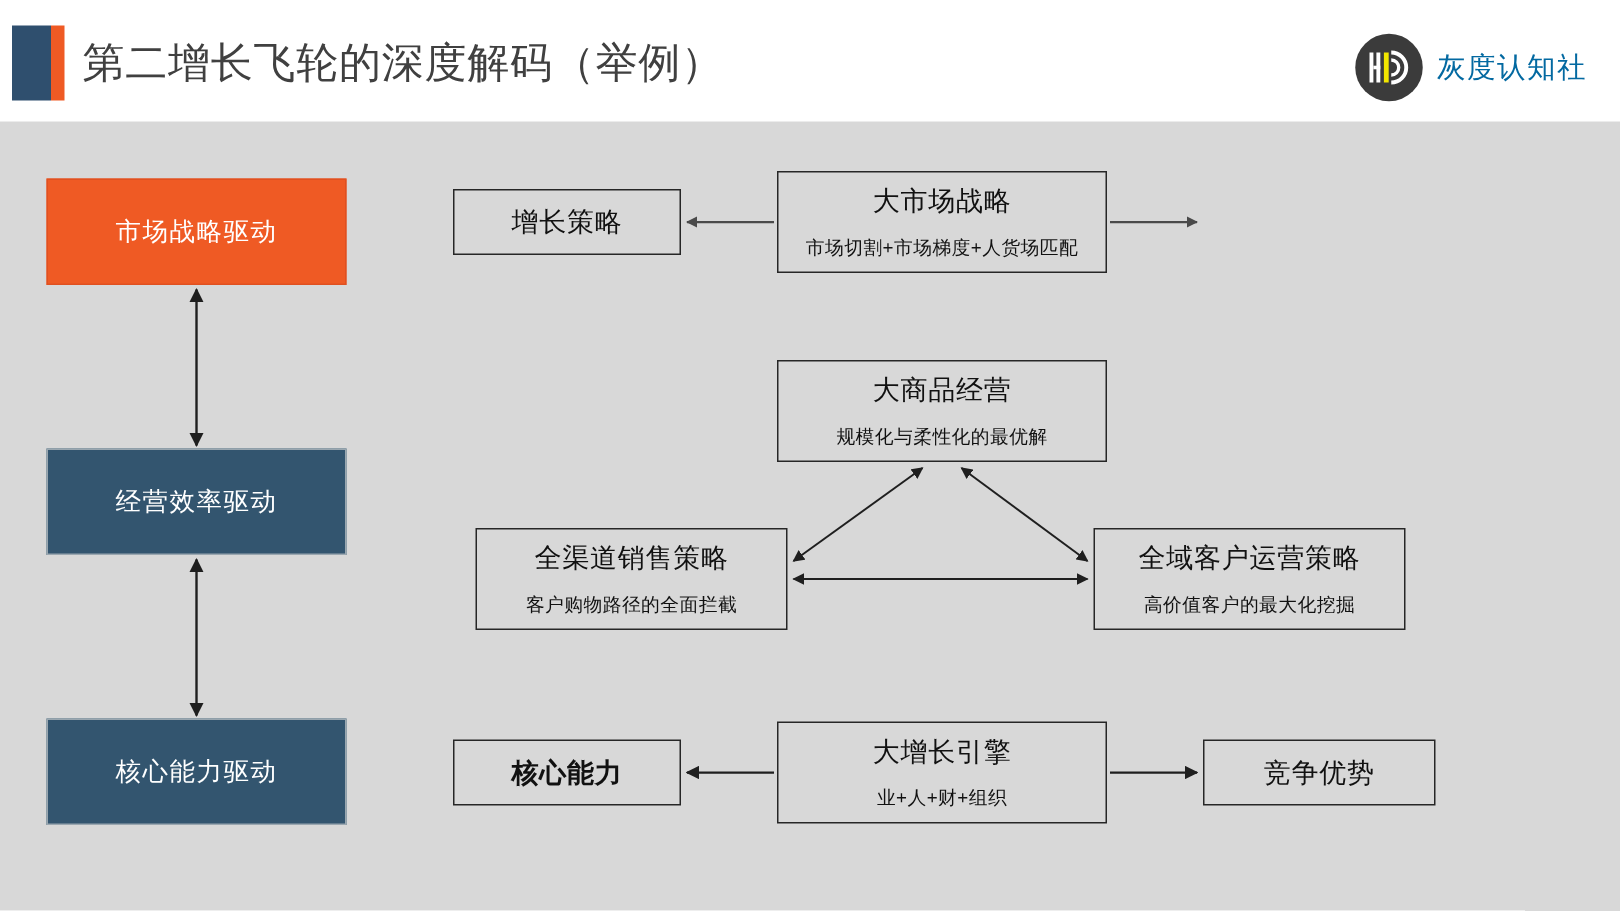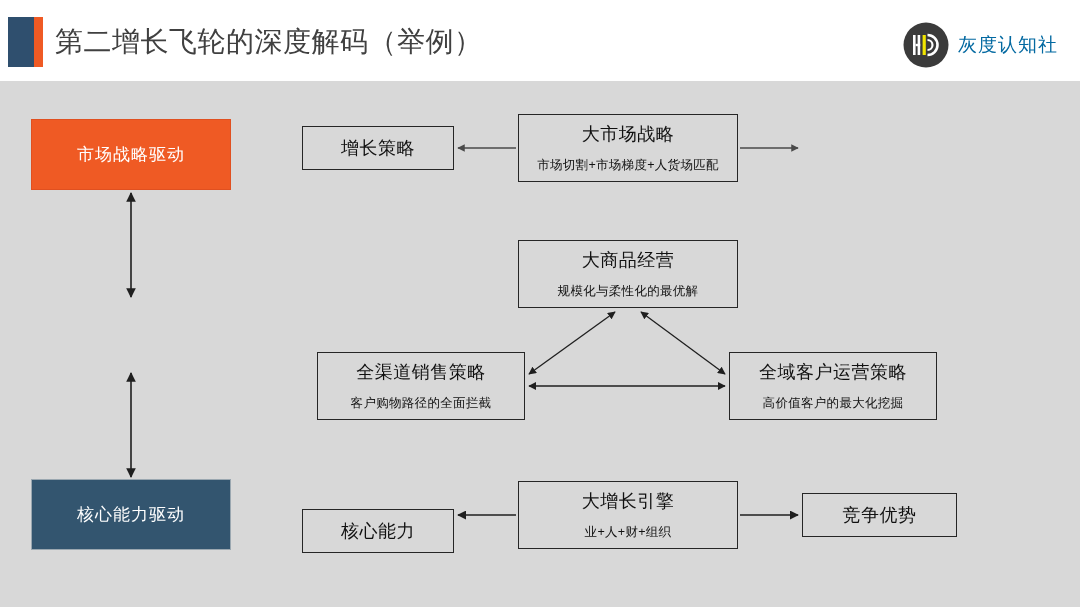--- a/index.html
+++ b/index.html
@@ -110,21 +110,21 @@
 
   
   .b-growth     { left: 302px; top: 126px; width: 152px; height: 44px; }
   .b-bigmarket  { left: 518px; top: 114px; width: 220px; height: 68px; }
   .b-compete    { left: 802px; top: 126px; width: 155px; height: 44px; }
 
   .b-bigproduct { left: 518px; top: 240px; width: 220px; height: 68px; }
   .b-omni       { left: 317px; top: 352px; width: 208px; height: 68px; }
   .b-customer   { left: 729px; top: 352px; width: 208px; height: 68px; }
 
-  .b-corecap    { left: 302px; top: 509px; width: 152px; height: 44px; }
+  .b-corecap    { left: 302px; top: 493px; width: 152px; height: 44px; font-weight: bold; }
   .b-engine     { left: 518px; top: 481px; width: 220px; height: 68px; }
   .b-advantage  { left: 802px; top: 493px; width: 155px; height: 44px; }
 
   
   .arrows {
     position: absolute;
     left: 0; top: 0;
     width: 1080px; height: 607px;
     pointer-events: none;
   }
@@ -150,20 +150,23 @@
         <path d="M24.5 13 A10 10 0 0 1 24.5 33" fill="none" stroke="#ffffff" stroke-width="2.6"></path>
         <path d="M24.5 18 A5 5 0 0 1 24.5 28" fill="none" stroke="#ffffff" stroke-width="2.2"></path>
       </svg>
     </div>
     <div class="logo-text">灰度认知社</div>
   </div>
 
   <div class="pillar pillar-1">
     <span>市场战略驱动</span>
   </div>
+  <div class="pillar pillar-2">
+    <span>经营效率驱动</span>
+  </div>
   <div class="pillar pillar-3">
     <span>核心能力驱动</span>
   </div>
 
   <div class="fbox single b-growth">
     <span class="t1">增长策略</span>
   </div>
   <div class="fbox b-bigmarket">
     <span class="t1">大市场战略</span>
     <span class="t2">市场切割+市场梯度+人货场匹配</span>

